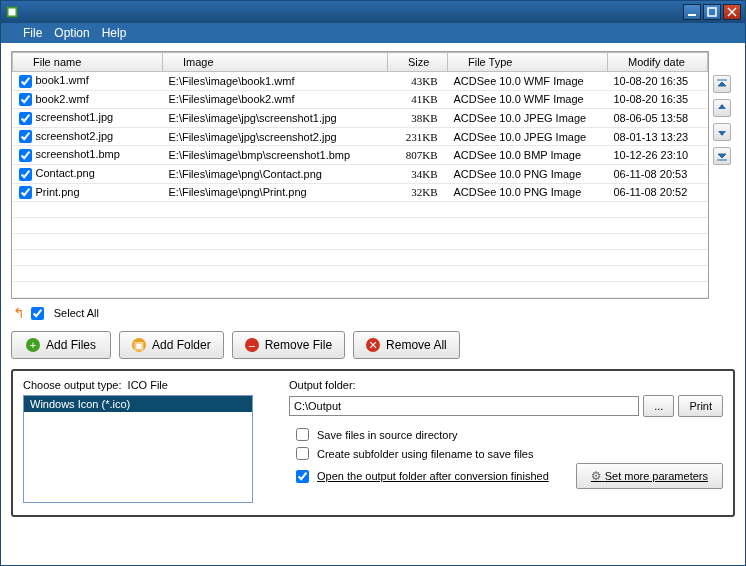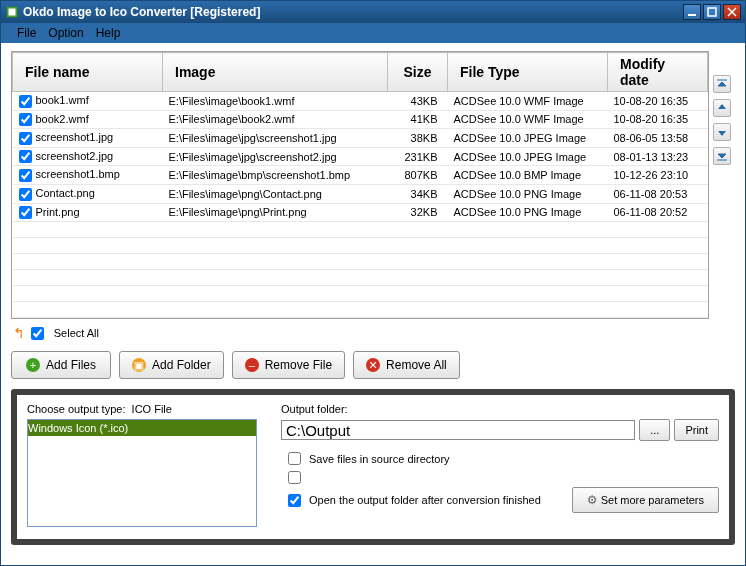--- a/index.html
+++ b/index.html
@@ -3,65 +3,64 @@
 <meta charset="utf-8">
 <style>
 * { box-sizing: border-box; margin: 0; padding: 0; }
 body { font-family: Tahoma, Arial, sans-serif; font-size: 11px; background: #fff; width: 746px; height: 566px; overflow: hidden; }
 .window { width: 746px; height: 566px; border: 1px solid #1a4a7a; display: flex; flex-direction: column; }
 .titlebar { background: linear-gradient(to bottom, #2a6aa8, #1a4a7a); height: 22px; display: flex; align-items: center; padding: 0 4px; color: #fff; font-weight: bold; font-size: 12px; }
 .titlebar-icon { width: 14px; height: 14px; margin-right: 4px; }
 .titlebar-spacer { flex: 1; }
 .winbtn { width: 18px; height: 16px; margin-left: 2px; border: 1px solid #0a2a4a; background: linear-gradient(to bottom, #4a8ac8, #2a6aa8); display: inline-flex; align-items: center; justify-content: center; cursor: pointer; }
 .winbtn.close { background: linear-gradient(to bottom, #d84a2a, #a82a1a); }
-.menubar { background: #2a6aa8; height: 20px; display: flex; align-items: center; padding: 0 16px; color: #000000; font-size: 12px; gap: 12px; }
+.menubar { background: #2a6aa8; height: 20px; display: flex; align-items: center; padding: 0 22px; color: #ffffff; font-size: 12px; gap: 12px; }
 .menuitem { cursor: pointer; }
 .content { flex: 1; background: #fff; padding: 8px 10px 10px 10px; display: flex; flex-direction: column; }
 .filelist-wrap { display: flex; gap: 4px; }
 .table-wrap { flex: 1; border: 1px solid #a0a0a0; }
 table { width: 100%; border-collapse: collapse; table-layout: fixed; }
-th { background: linear-gradient(to bottom, #fdfdfd, #e8e8e8); border: 1px solid #c0c0c0; font-weight: bold; text-align: left; padding: 3px 12px; font-size: 14px; }
+th { background: linear-gradient(to bottom, #fdfdfd, #e8e8e8); border: 1px solid #c0c0c0; font-weight: normal; text-align: left; padding: 3px 20px; font-size: 11px; }
 td { border-bottom: 1px solid #e8e8e8; padding: 2px 6px; font-size: 11px; white-space: nowrap; overflow: hidden; text-overflow: ellipsis; }
-td.size { text-align: right; padding-right: 10px; }
+td.size { text-align: right; padding-right: 10px; font-family: Liberation Serif, serif; }
 input[type=checkbox] { margin-right: 4px; vertical-align: middle; }
 .side-arrows { width: 22px; display: flex; flex-direction: column; gap: 6px; padding-top: 24px; }
 .arrow { width: 18px; height: 18px; background: linear-gradient(to bottom, #f8f8f8, #e0e0e0); border: 1px solid #b0b0b0; display: flex; align-items: center; justify-content: center; cursor: pointer; border-radius: 2px; }
 .selectall-row { display: flex; align-items: center; gap: 6px; padding: 6px 2px; }
 .selectall-row .up-icon { color: #f08020; font-size: 14px; }
 .button-row { display: flex; gap: 8px; padding: 4px 0 10px 0; }
 .btn { height: 28px; min-width: 100px; background: linear-gradient(to bottom, #fdfdfd, #e4e4e4); border: 1px solid #909090; border-radius: 3px; display: inline-flex; align-items: center; justify-content: center; gap: 6px; cursor: pointer; padding: 0 12px; font-size: 12px; }
 .btn.convert { min-width: 150px; font-weight: bold; }
 .btn-icon { width: 14px; height: 14px; display: inline-flex; align-items: center; justify-content: center; border-radius: 7px; font-size: 11px; color: #fff; }
 .btn-icon.green { background: #40a020; }
 .btn-icon.orange { background: #f0a020; }
 .btn-icon.red { background: #d03020; }
 .btn-icon.conv { background: transparent; }
-.bottom-panel { border: 6px solid #404040; border-radius: 3px; padding: 8px 10px 12px 10px; display: flex; gap: 24px; }
+.bottom-panel { border: 2px solid #404040; border-radius: 3px; padding: 8px 10px 12px 10px; display: flex; gap: 36px; }
 .output-type { width: 230px; }
 .output-label { margin-bottom: 4px; }
 .listbox { border: 1px solid #7a9ac8; height: 108px; background: #fff; }
-.listbox-item { background: #4d7c0f; color: #fff; padding: 2px 0; }
+.listbox-item { background: #0c4a6e; color: #fff; padding: 2px 6px; }
 .output-right { flex: 1; }
 .output-folder-row { display: flex; gap: 4px; align-items: center; margin: 4px 0 8px 0; }
-.output-folder-input { flex: 1; height: 20px; border: 1px solid #888; padding: 0 4px; font-size: 15px; }
+.output-folder-input { flex: 1; height: 20px; border: 1px solid #888; padding: 0 4px; font-size: 11px; }
 .smallbtn { height: 22px; padding: 0 10px; background: linear-gradient(to bottom, #fdfdfd, #e4e4e4); border: 1px solid #909090; border-radius: 2px; cursor: pointer; font-size: 11px; display: inline-flex; align-items: center; justify-content: center; }
 .checkopt { display: flex; align-items: center; gap: 4px; padding: 3px 7px; }
 .gear-icon { color: #666; font-size: 12px; }
 .empty-rows td { height: 16px; }
 </style>
 </head>
 <body>
 
 <div class="window">
   <div class="titlebar">
     <svg class="titlebar-icon" viewBox="0 0 16 16">
         <rect x="2" y="2" width="12" height="12" fill="#40a020"></rect>
         <rect x="4" y="4" width="8" height="8" fill="#fff"></rect>
       </svg>
-    <span>Okdo Image to Ico Converter [Registered]</span>
     <span class="titlebar-spacer"></span>
     <span class="winbtn">
         <svg width="10" height="10" viewBox="0 0 10 10">
           <rect x="1" y="7" width="8" height="2" fill="#fff"></rect>
         </svg>
       </span>
     <span class="winbtn">
         <svg width="10" height="10" viewBox="0 0 10 10">
           <rect x="1" y="1" width="8" height="8" stroke="#fff" fill="none" stroke-width="1.5"></rect>
         </svg>
@@ -257,22 +256,23 @@
           <input class="output-folder-input" value="C:\Output" style="">
           <div class="smallbtn">...</div>
           <div class="smallbtn">Print</div>
         </div>
         <div class="checkopt">
             <input type="checkbox" style="">
             <span>Save files in source directory</span>
           </div>
         <div class="checkopt">
             <input type="checkbox" style="">
-          </div>
-        <div style="display:flex;align-items:center;">
+            <span>Create subfolder using filename to save files</span>
+          </div>
+        <div style="display:flex;align-items:center;text-decoration:underline;">
           <div class="checkopt" style="flex:1">
               <input type="checkbox" checked="" style="">
               <span>Open the output folder after conversion finished</span>
             </div>
           <div class="smallbtn" style="height:26px;padding:0 14px"><span class="gear-icon">⚙</span>&nbsp;<span>Set more parameters</span></div>
         </div>
       </div>
     </div>
   </div>
 </div>

